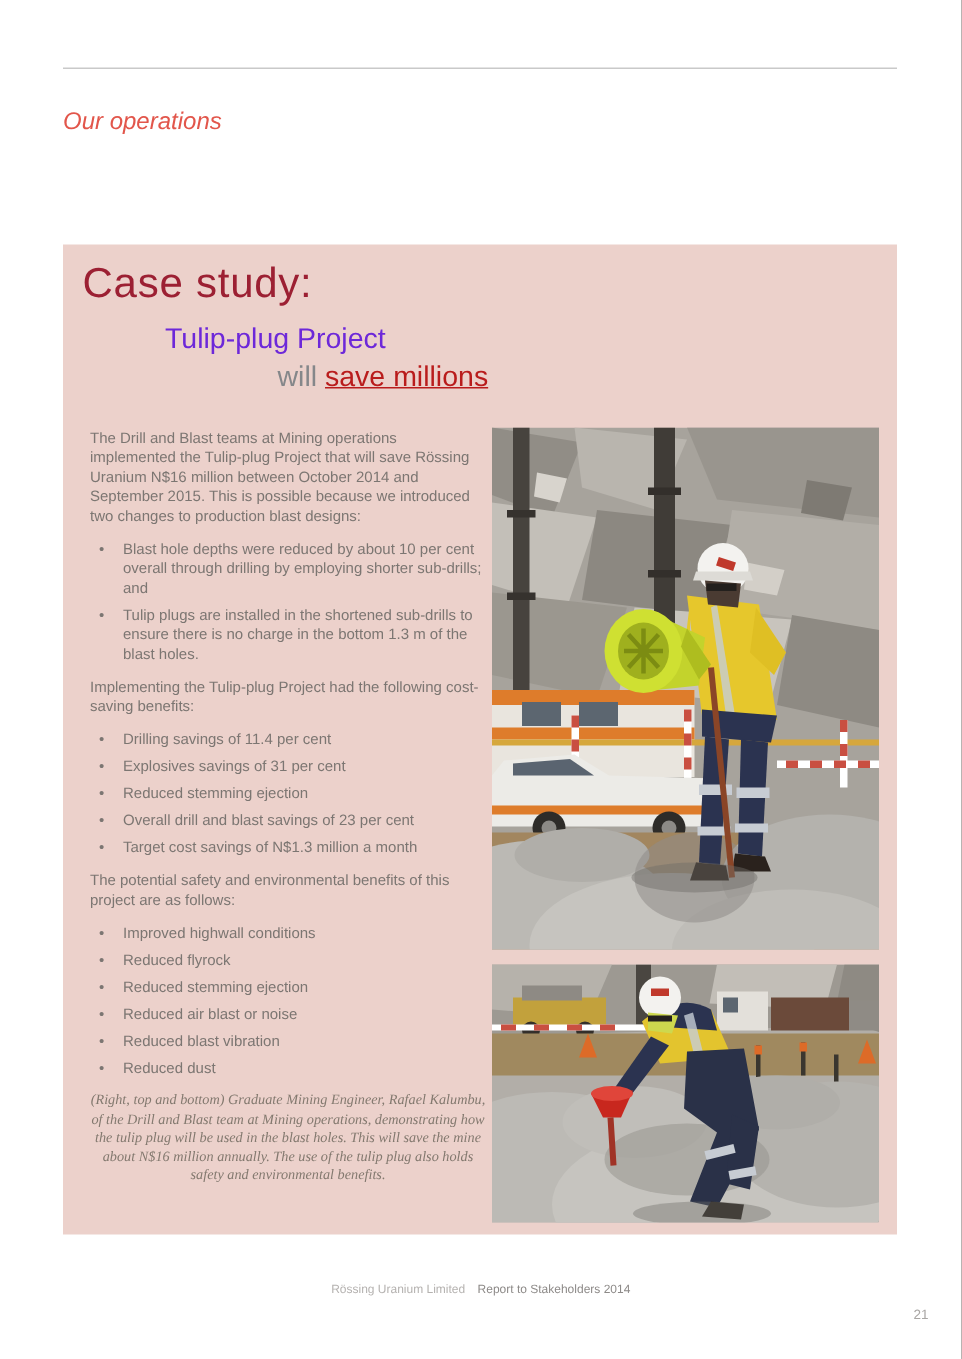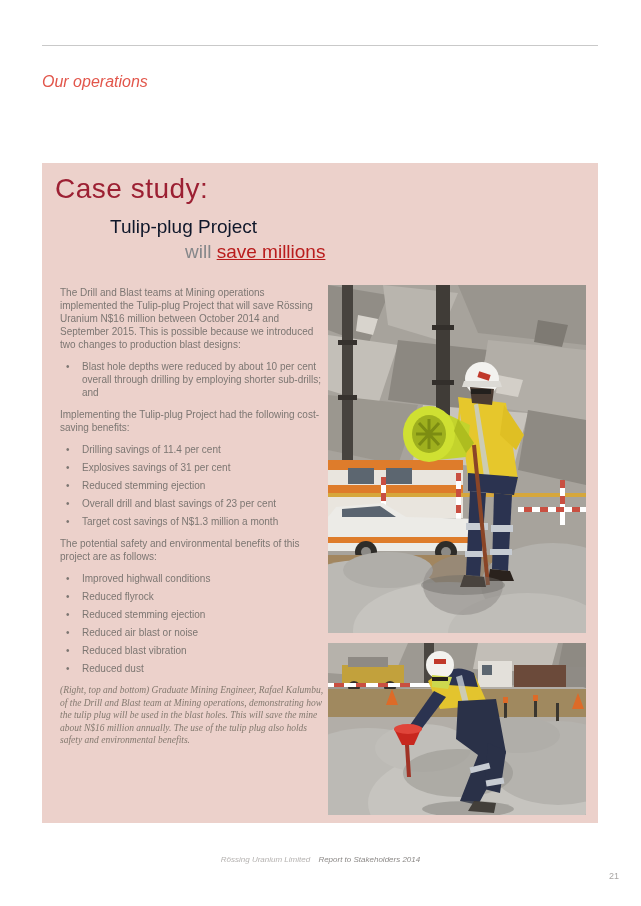--- a/index.html
+++ b/index.html
@@ -4,36 +4,36 @@
 <style>
   html,body{margin:0;padding:0;background:#888;}
   .page{
     position:relative;width:641px;height:906px;background:#ffffff;
     font-family:"Liberation Sans",sans-serif;overflow:hidden;margin:0 auto;
   }
   .top-rule{position:absolute;left:42px;top:45px;width:556px;height:1px;background:#c9c9c9;}
   .section-label{position:absolute;left:42px;top:53px;font-size:16px;font-style:italic;color:#e2564b;margin-top:20px;}
   .panel{position:absolute;left:42px;top:163px;width:556px;height:660px;background:#ecd1cb;}
   .kicker{position:absolute;left:13px;top:10px;font-size:28px;color:#9c2033;letter-spacing:.5px;}
-  .title-line1{position:absolute;left:68px;top:53px;font-size:19px;color:#0f172a;}
+  .title-line1{position:absolute;left:68px;top:53px;font-size:19px;color:#6d28d9;}
   .title-line2{position:absolute;left:143px;top:78px;font-size:19px;color:#85878a;white-space:nowrap;}
   .title-line2 .accent{color:#b91c1c;text-decoration:underline;}
   .article{position:absolute;left:18px;top:123px;width:264px;color:#7c7672;}
   .article p.body-p{margin:0 0 9px;font-size:10px;line-height:13px;}
   .article ul.bullets{margin:1px 0 9px;padding:0;list-style:none;}
   .article ul.bullets li{position:relative;padding-left:22px;margin:0 0 5px;font-size:10px;line-height:13px;}
   .article ul.bullets li::before{content:"\2022";position:absolute;left:6px;top:0;}
   .article p.caption{
     margin:4px 0 0;font-family:"Liberation Serif",serif;font-style:italic;
-    font-size:9.5px;line-height:12.5px;text-align:left;color:#83796f;
+    font-size:9.5px;line-height:12.5px;text-align:center;color:#83796f;
   }
   .photos{position:absolute;left:286px;top:122px;width:258px;}
   .photo{display:block;width:258px;}
   .photo.top{margin-bottom:10px;}
-  .footer{position:absolute;left:0;top:855px;width:641px;text-align:center;font-size:8px;font-style:italic;}
+  .footer{position:absolute;left:0;top:855px;width:641px;text-align:center;font-size:8px;}
   .footer .pub{color:#b5b2b0;}
   .footer .rep{color:#8d8a88;margin-left:6px;}
   .page-num{position:absolute;right:22px;top:871px;font-size:9px;color:#a9a6a4;}
 </style>
 </head>
 <body>
 
 <div class="page">
 
   <div class="top-rule"></div>
@@ -41,20 +41,21 @@
 
   <div class="panel">
     <div class="kicker">Case study:</div>
     <div class="title-line1">Tulip-plug Project</div>
     <div class="title-line2"><span>will </span><span class="accent">save millions</span></div>
 
     <div class="article">
         <p class="body-p">The Drill and Blast teams at Mining operations implemented the Tulip-plug Project that will save Rössing Uranium N$16 million between October 2014 and September 2015. This is possible because we introduced two changes to production blast designs:</p>
         <ul class="bullets">
           <li>Blast hole depths were reduced by about 10 per cent overall through drilling by employing shorter sub-drills; and</li>
+          <li>Tulip plugs are installed in the shortened sub-drills to ensure there is no charge in the bottom 1.3 m of the blast holes.</li>
         </ul>
         <p class="body-p">Implementing the Tulip-plug Project had the following cost-saving benefits:</p>
         <ul class="bullets">
           <li>Drilling savings of 11.4 per cent</li>
           <li>Explosives savings of 31 per cent</li>
           <li>Reduced stemming ejection</li>
           <li>Overall drill and blast savings of 23 per cent</li>
           <li>Target cost savings of N$1.3 million a month</li>
         </ul>
         <p class="body-p">The potential safety and environmental benefits of this project are as follows:</p>

